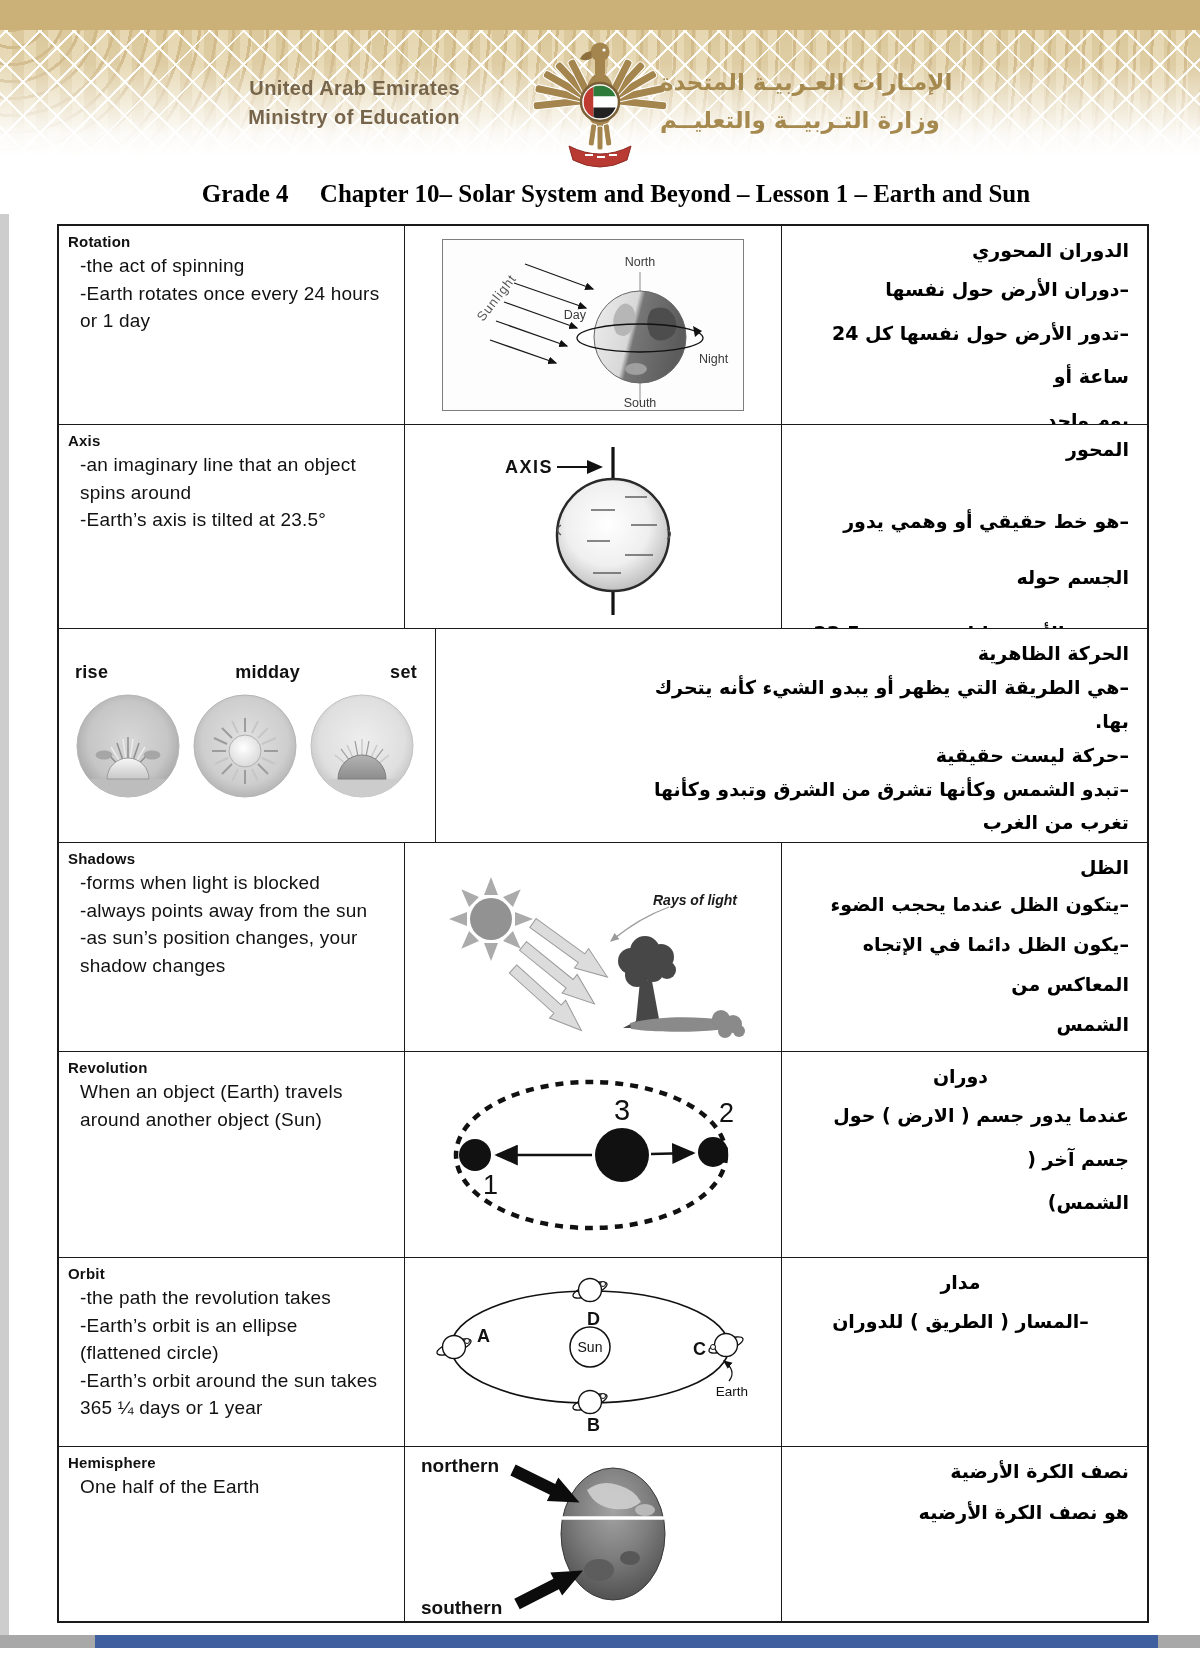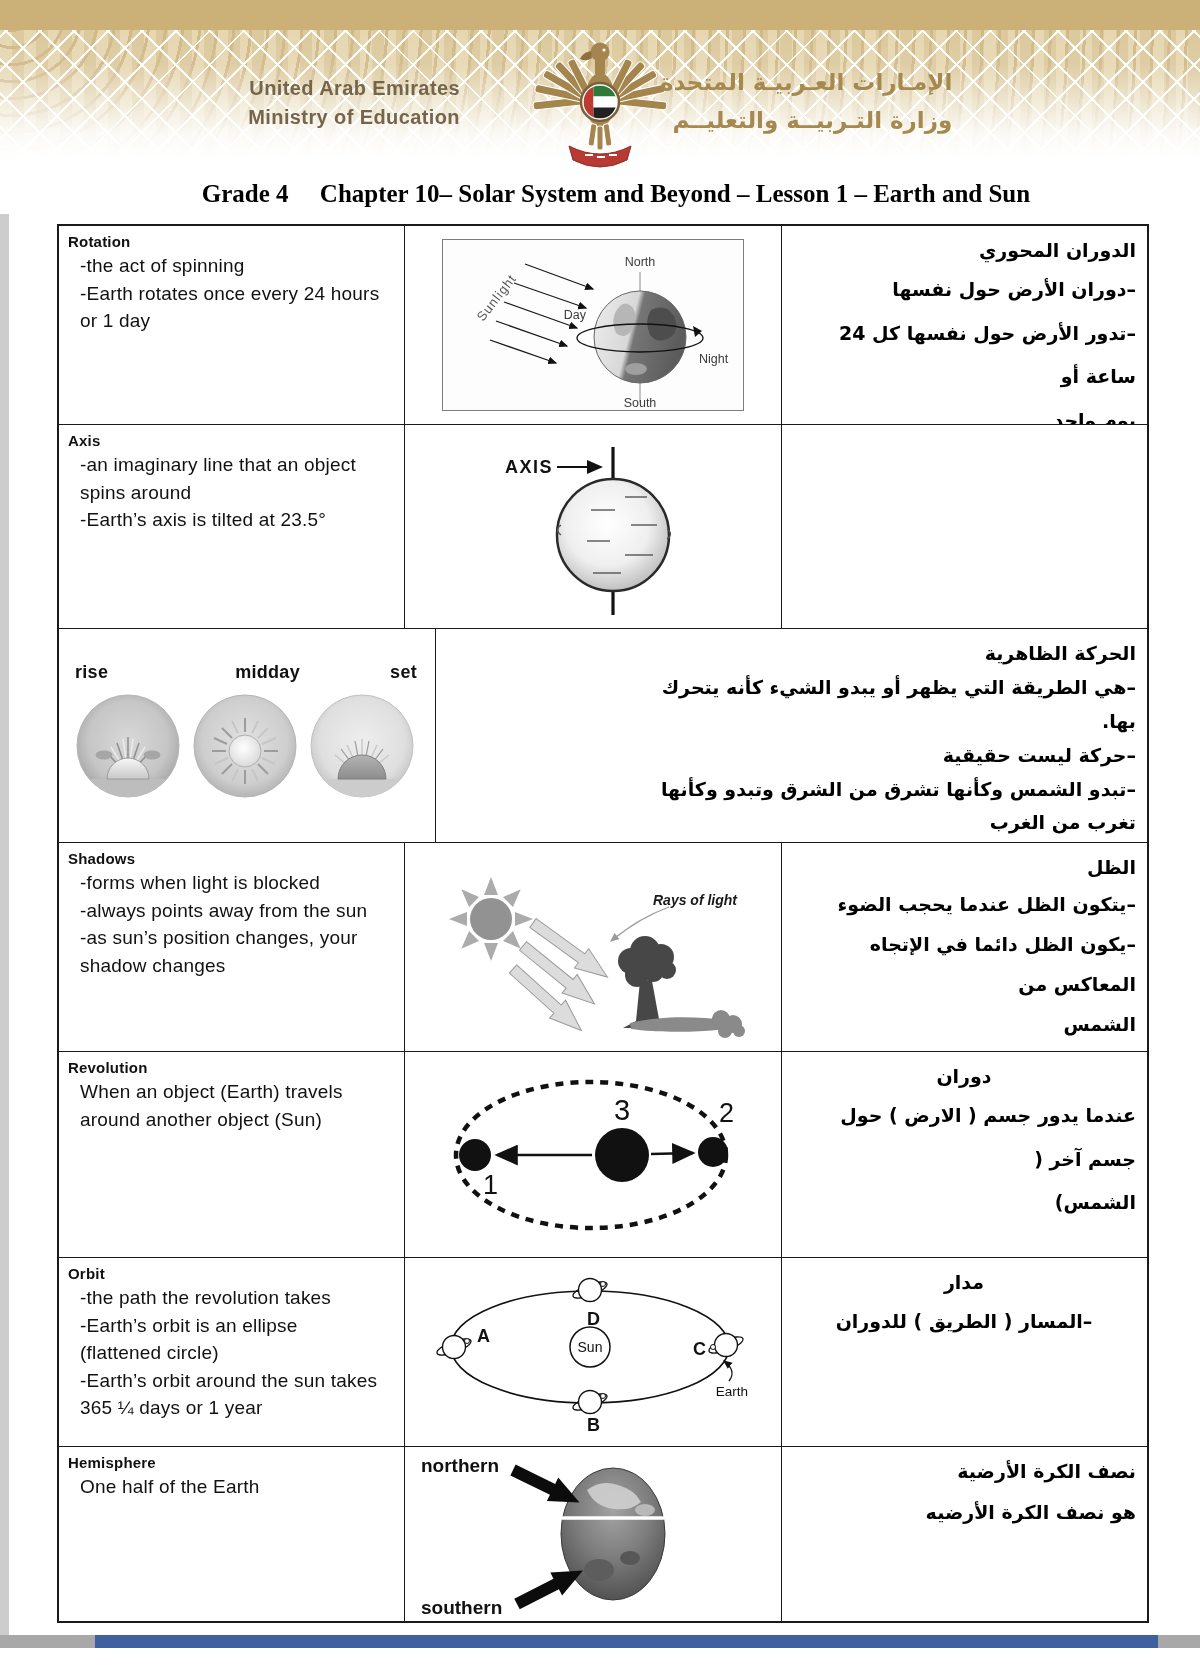--- a/index.html
+++ b/index.html
@@ -17,41 +17,41 @@
   .pattern-top{position:absolute;top:0;left:0;right:0;height:30px;
     background:
       repeating-linear-gradient(45deg, rgba(255,255,255,.95) 0 2.5px, rgba(255,255,255,0) 2.5px 15px),
       repeating-linear-gradient(-45deg, rgba(255,255,255,.95) 0 2.5px, rgba(255,255,255,0) 2.5px 15px),
       linear-gradient(#c7ab70,#d8c röm90) , linear-gradient(#c9ae74,#d6bf8c);
     background-color:#cbb078;}
   
   .logo-row{position:absolute;top:42px;left:0;width:100%;height:150px;}
   .min-en{position:absolute;right:740px;top:32px;text-align:right;
     font-weight:bold;font-size:20px;line-height:1.45;color:#76654a;letter-spacing:.4px;}
-  .min-ar{position:absolute;left:660px;top:22px;text-align:right;
+  .min-ar{position:absolute;left:660px;top:22px;text-align:left;
     font-family:"DejaVu Sans",sans-serif;font-weight:bold;font-size:23px;line-height:1.65;color:#a5894f;}
   .emblem{position:absolute;left:50%;transform:translateX(-50%);top:-14px;}
   
   .doc-title{position:absolute;top:180px;left:16px;width:100%;text-align:center;
     font-family:"Liberation Serif",serif;font-weight:bold;font-size:25px;color:#000;white-space:pre;}
   
   .doc-table{position:absolute;top:224px;left:57px;width:1088px;border:2.5px solid #1a1a1a;background:#fff;}
   .row{display:flex;}
   .row + .row{border-top:1.6px solid #1a1a1a;}
   .row:nth-child(1){height:198px}
   .row:nth-child(2){height:203px}
   .row:nth-child(3){height:213px}
   .row:nth-child(4){height:208px}
   .row:nth-child(5){height:205px}
   .row:nth-child(6){height:188px}
   .row:nth-child(7){height:174px}
   .cell{overflow:hidden;}
   .cell-en{width:330px;padding:7px 6px 0 9px;border-right:1.6px solid #1a1a1a;}
   .cell-img{width:376px;border-right:1.6px solid #1a1a1a;display:flex;align-items:center;justify-content:center;}
-  .cell-ar{flex:1;padding:6px 11px 0 10px;text-align:right;
+  .cell-ar{flex:1;padding:6px 18px 0 10px;text-align:right;
     font-family:"DejaVu Sans",sans-serif;font-weight:bold;font-size:19px;color:#000;}
   .term{font-weight:bold;font-size:15px;margin-bottom:2px;letter-spacing:.2px;}
   .desc{font-size:19px;line-height:1.45;white-space:pre-line;letter-spacing:.2px;margin-left:12px;}
   .ar-title{line-height:1.9;}
   .ar-body{white-space:pre-line;line-height:2.3;}
   .row:nth-child(2) .ar-body{line-height:2.95;margin-top:26px;}
   .row:nth-child(3) .ar-body{line-height:1.78;}
   .row:nth-child(4) .ar-body{line-height:2.1;}
   .row:nth-child(5) .ar-title,.row:nth-child(6) .ar-title{text-align:center;}
   .row:nth-child(6) .ar-body{text-align:center;}
@@ -224,20 +224,25 @@
             <line x1="182" y1="64" x2="204" y2="64"></line>
               <line x1="148" y1="77" x2="172" y2="77"></line>
             <line x1="188" y1="92" x2="214" y2="92"></line>
               <line x1="144" y1="108" x2="167" y2="108"></line>
             <line x1="182" y1="122" x2="210" y2="122"></line>
               <line x1="150" y1="140" x2="178" y2="140"></line>
           </g>
           <path d="M118 92 q-7 5 0 10" stroke="#555" stroke-width="1.2" fill="none"></path>
           <path d="M224 96 q7 5 0 10" stroke="#555" stroke-width="1.2" fill="none"></path>
         </svg>
+      </div>
+      <div class="cell cell-ar" dir="rtl">
+        <div class="ar-title">المحور</div>
+        <div class="ar-body">–هو خط حقيقي أو وهمي يدور الجسم حوله
+–محور الأرض مائل عند درجة 23.5</div>
       </div>
     </div>
 
     <div class="row">
       <div class="cell cell-img">
         <div class="sun-strip">
           <div class="sun-col">
             <div class="r3-label r3-l">rise</div>
             <svg width="106" height="106" viewBox="0 0 106 106">
               <defs>

